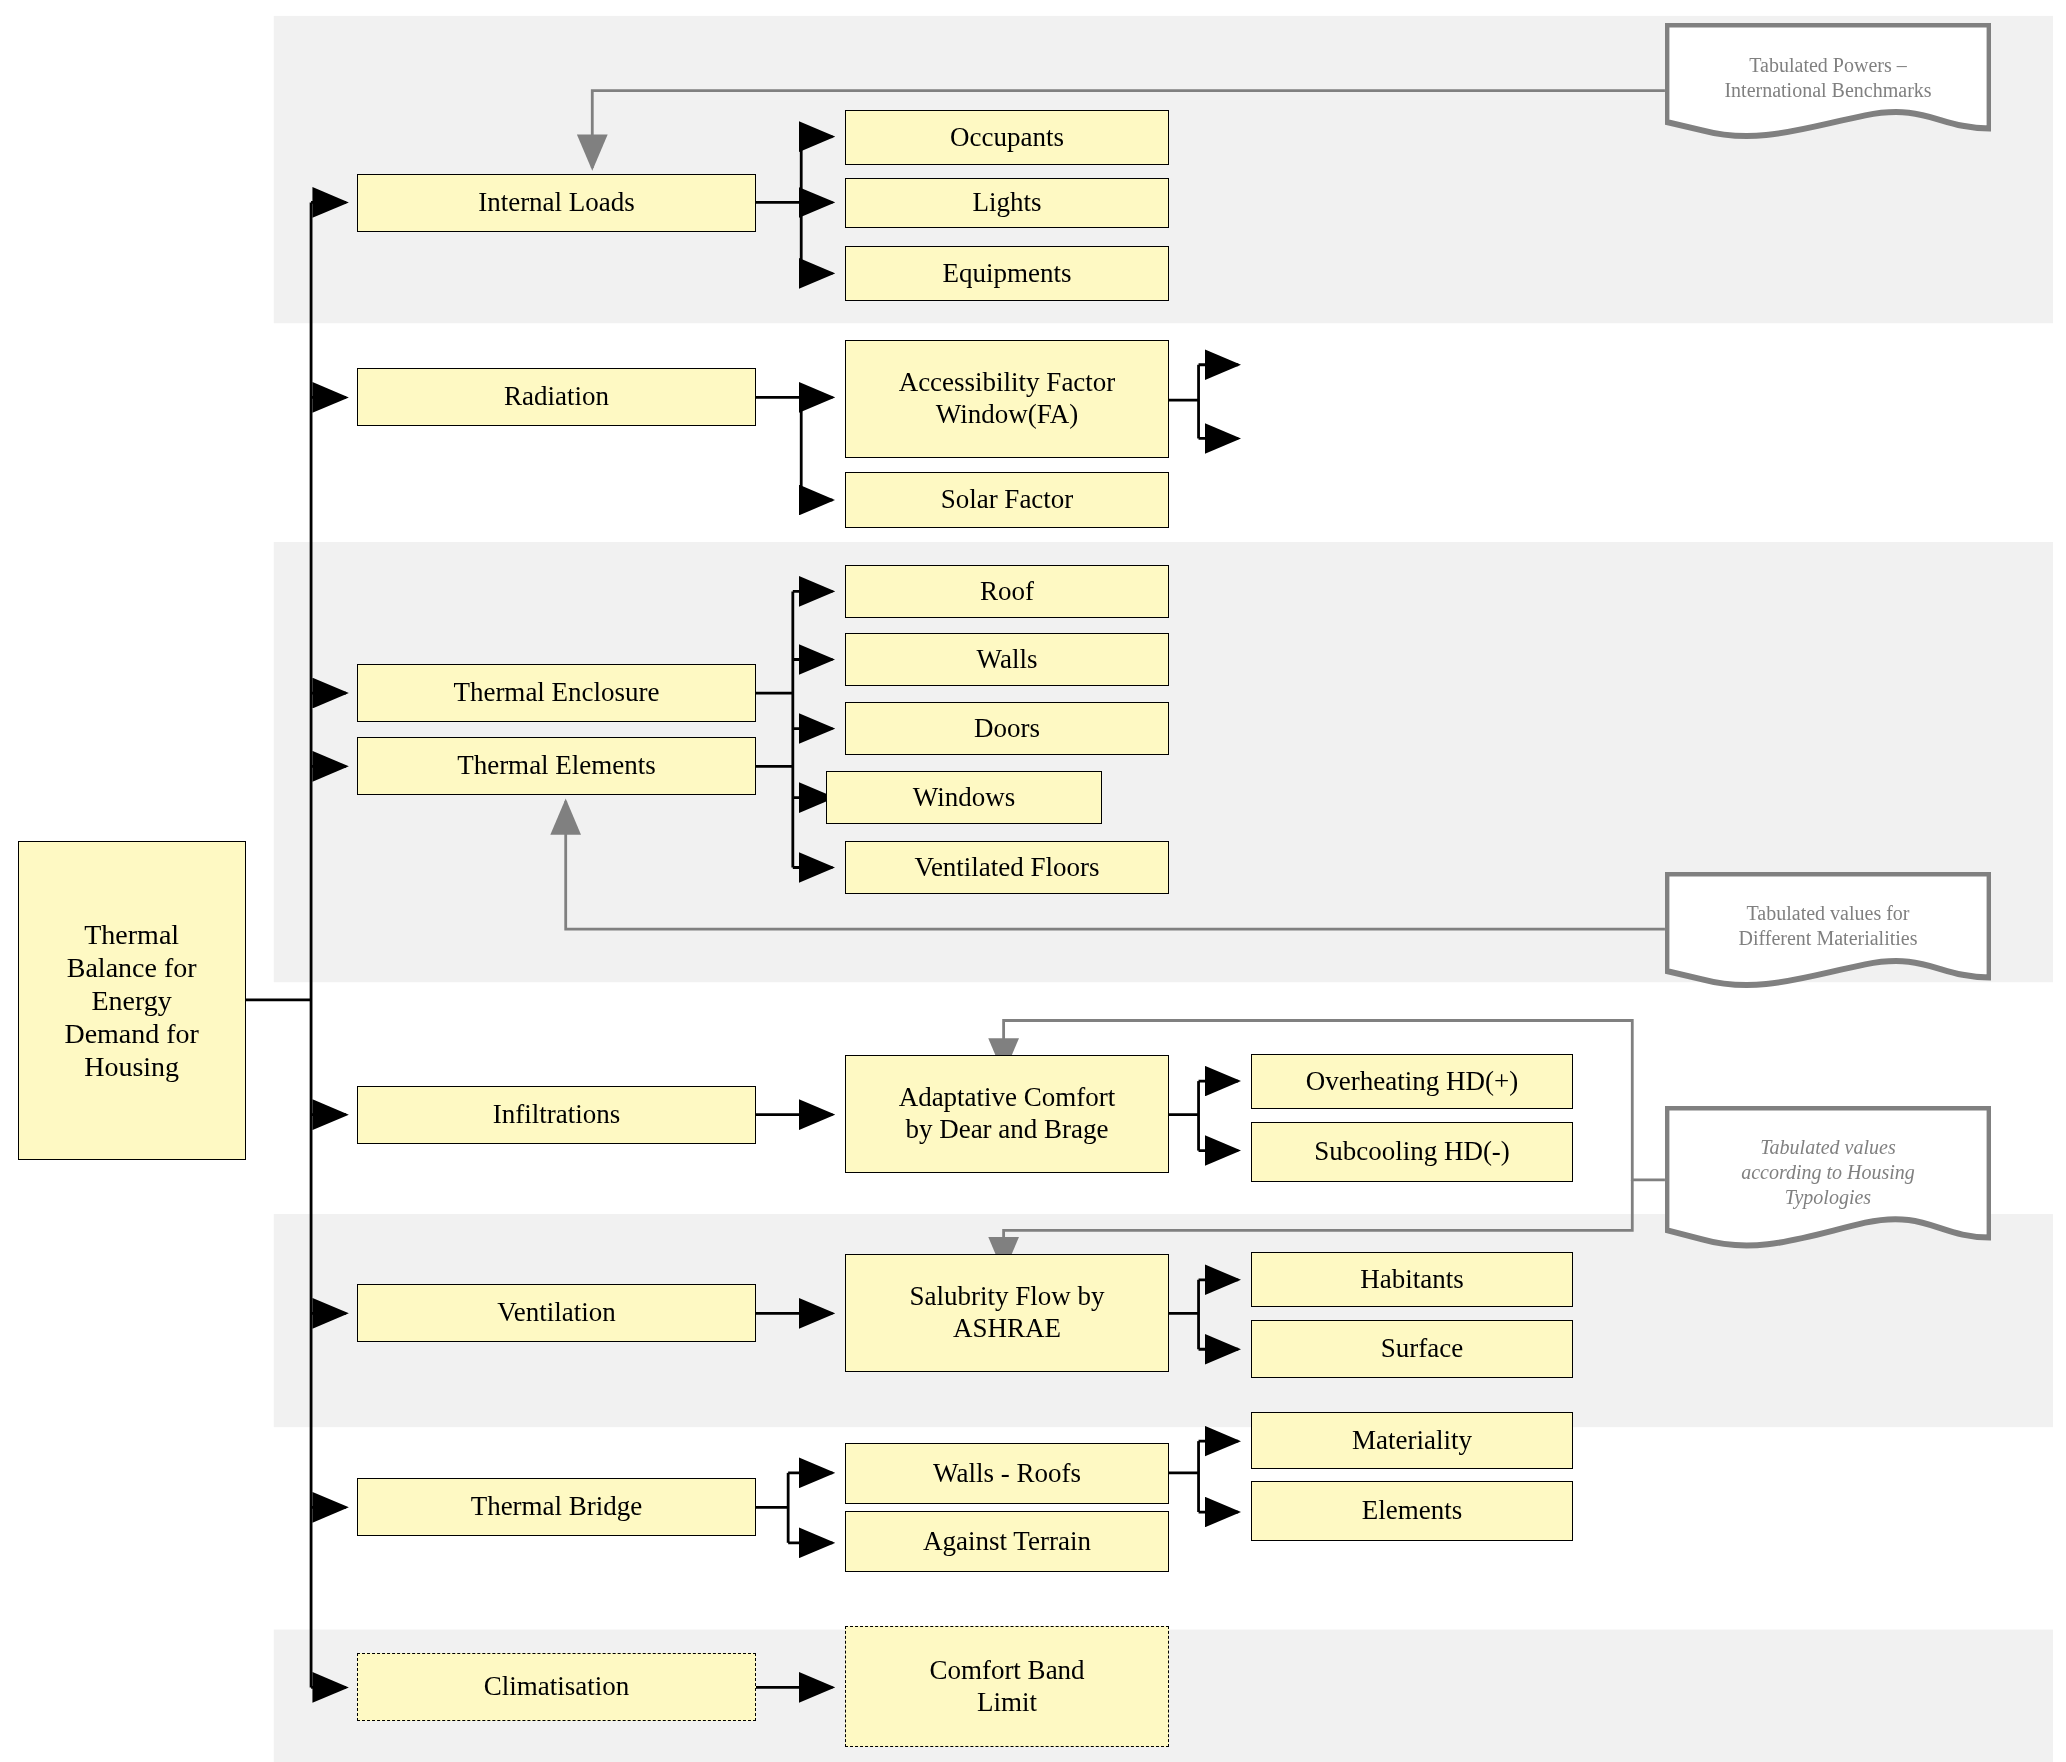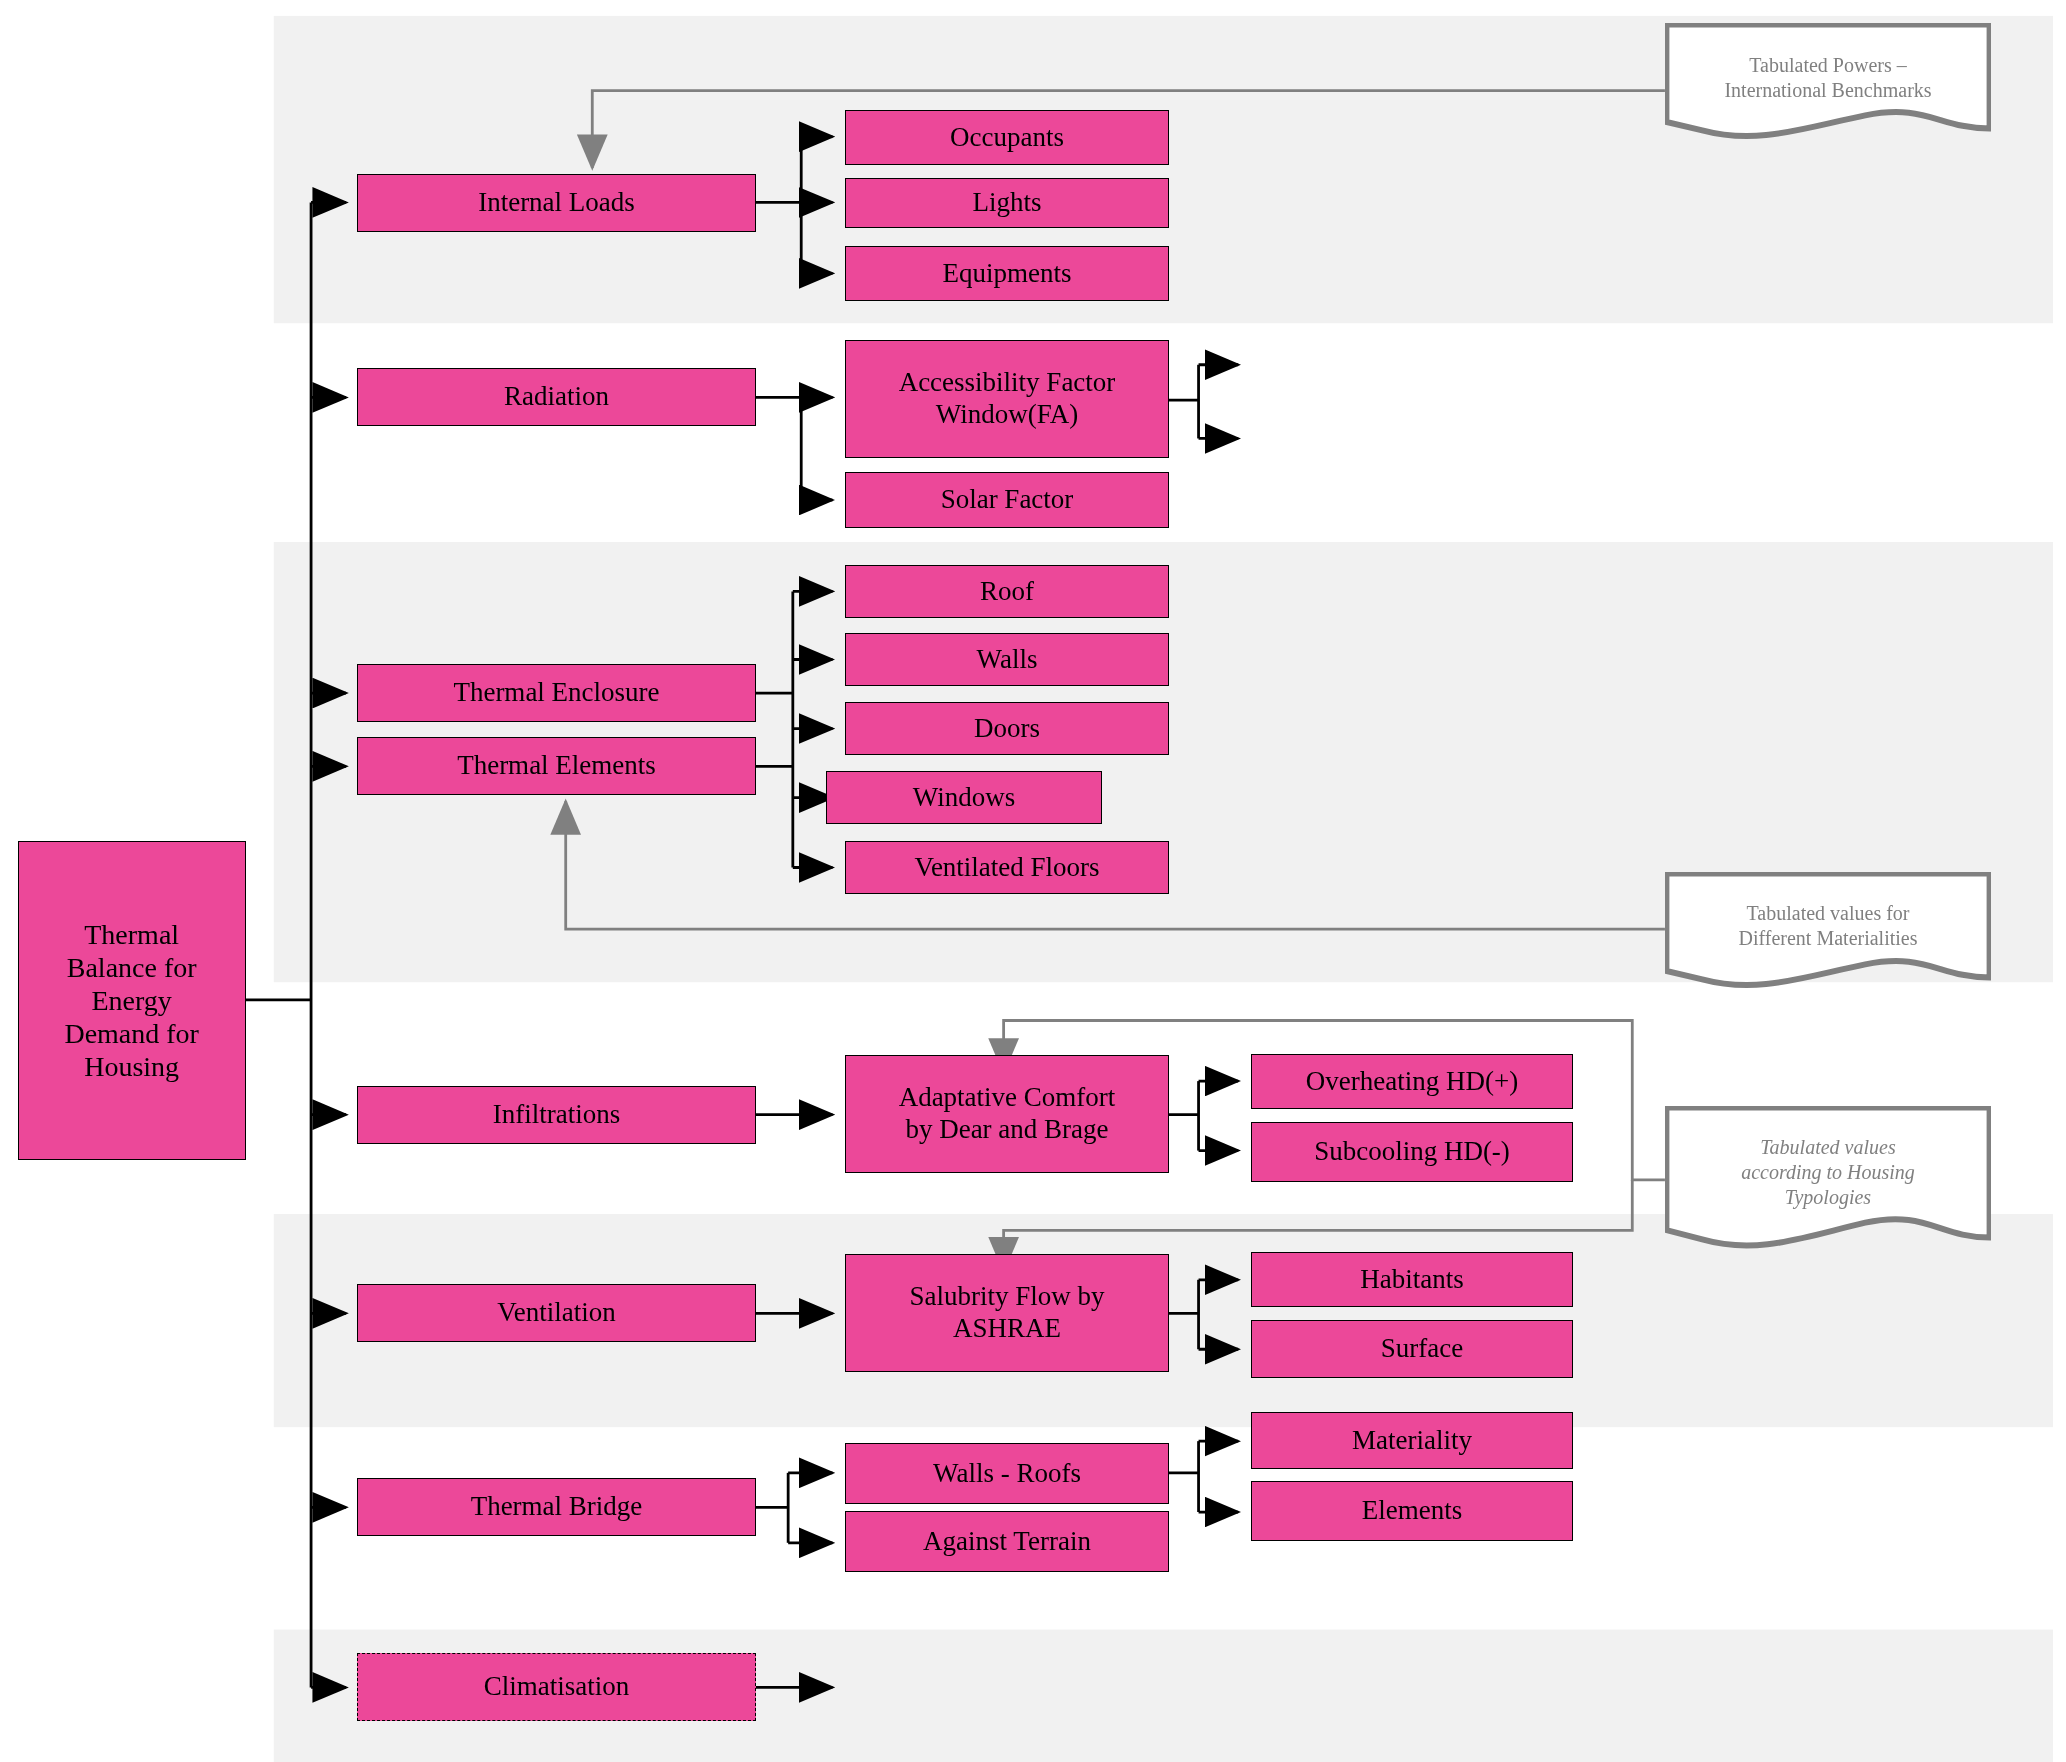--- a/index.html
+++ b/index.html
@@ -1,20 +1,20 @@
 <!DOCTYPE html>
 <html style="font-size:7.5px"><head>
 <meta charset="utf-8">
 <style>
   html,body{margin:0;padding:0;background:#ffffff;}
   #stage{position:relative;width:2066px;height:1763px;background:#fff;
          font-family:"Liberation Serif","DejaVu Serif",serif;}
   svg.layer{position:absolute;left:0;top:0;width:2066px;height:1763px;}
   .band{fill:#f1f1f1;}
-  .node{position:absolute;background:#ec4899;border:1.9px solid #000000;
+  .node{position:absolute;background:#fef9c3;border:1.9px solid #000000;
         display:flex;align-items:center;justify-content:center;text-align:center;
         box-sizing:border-box;line-height:1.18;color:#000;}
   .node.dashed{border:1.9px dashed #000000;}
   .node span{display:block;padding:0 4.7px;}
   .note{position:absolute;color:#808080;display:flex;align-items:center;
         justify-content:center;text-align:center;box-sizing:border-box;
         line-height:1.25;}
   .note span{position:relative;z-index:2;display:block;padding:0 12px;width:100%;}
   .note svg{position:absolute;left:0;top:0;width:100%;height:100%;z-index:1;}
   .fs-root{font-size:28px;}
@@ -219,20 +219,24 @@
   <div class="node fs-node" style="left:845px;top:1511px;width:324px;height:61px;">
     <span>Against Terrain</span>
     </div>
   <div class="node fs-node" style="left:1251px;top:1412px;width:322px;height:57px;">
     <span>Materiality</span>
     </div>
   <div class="node fs-node" style="left:1251px;top:1481px;width:322px;height:60px;">
     <span>Elements</span>
     </div>
 
+  <div class="node fs-node dashed" style="left:845px;top:1626px;width:324px;height:121px;">
+    <span style="white-space:pre-line;">Comfort Band
+Limit</span>
+    </div>
 
   <div class="note fs-note" style="left:1665px;top:23px;width:326px;height:126px;">
     <svg viewBox="0 0 700 270" preserveAspectRatio="none">
       <path d="M3,3 L697,3 L697,226 C590,226 560,172 430,198 C300,224 200,262 80,230 L3,212 Z" fill="#ffffff" stroke="#808080" stroke-width="6" vector-effect="non-scaling-stroke"></path>
     </svg>
     <span style="white-space:pre-line;margin-bottom:16px;">Tabulated Powers –
 International Benchmarks</span>
   </div>
 
   <div class="note fs-note" style="left:1665px;top:872px;width:326px;height:126px;">

